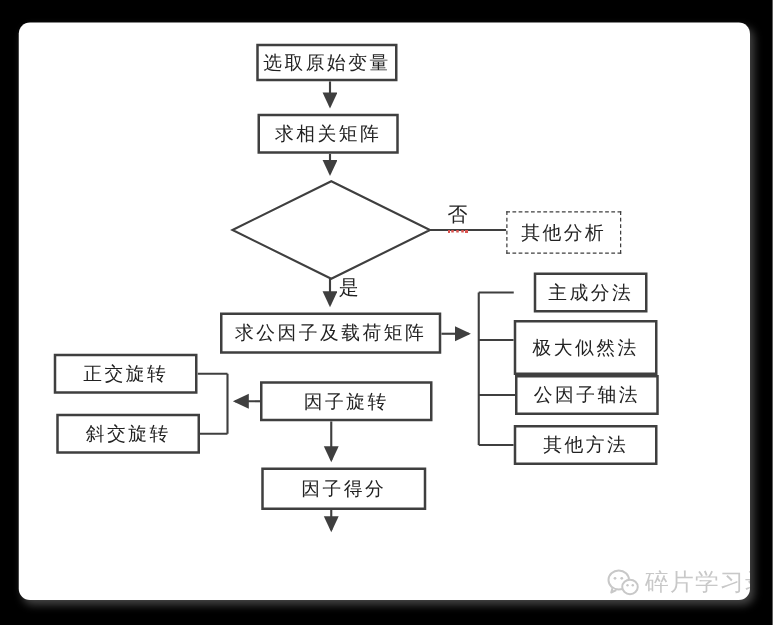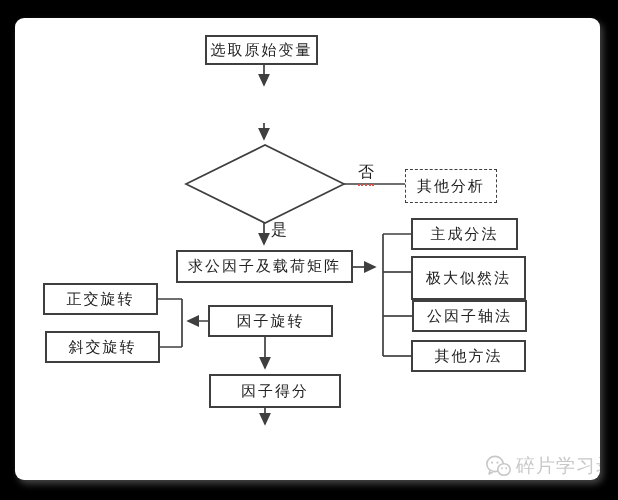--- a/index.html
+++ b/index.html
@@ -89,32 +89,33 @@
       <path class="conn" d="M193 303 L173 303" marker-end="url(#arrow)"></path>
       <path class="conn" d="M167 281 L167 329"></path>
       <path class="conn" d="M167 281 L143 281"></path>
       <path class="conn" d="M167 329 L145 329"></path>
 
       <polygon class="diamond" points="171,166 250,127 329,166 250,205"></polygon>
     </svg>
 
     <div class="box" style="left:190px;top:17px;width:113px;height:30px">选取原始变量</div>
 
+    <div class="box" style="left:191px;top:73px;width:113px;height:32px">求相关矩阵</div>
 
 
     <div class="box dashed" style="left:390px;top:151px;width:92px;height:34px">其他分析</div>
 
     <div class="box" style="left:161px;top:232px;width:177px;height:33px">求公因子及载荷矩阵</div>
 
-    <div class="box" style="left:193px;top:287px;width:125px;height:32px">因子旋转</div>
+    <div class="box" style="left:193px;top:287px;width:138px;height:32px">因子旋转</div>
 
     <div class="box" style="left:194px;top:356px;width:132px;height:34px">因子得分</div>
 
 
-    <div class="box" style="left:396px;top:200px;width:107px;height:32px">主成分法</div>
+    <div class="box" style="left:412px;top:200px;width:91px;height:32px">主成分法</div>
 
     <div class="box" style="left:396px;top:238px;width:115px;height:44px">极大似然法</div>
 
     <div class="box" style="left:397px;top:282px;width:115px;height:32px">公因子轴法</div>
 
     <div class="box" style="left:396px;top:322px;width:115px;height:32px">其他方法</div>
 
     <div class="box" style="left:28px;top:265px;width:115px;height:32px">正交旋转</div>
 
     <div class="box" style="left:30px;top:313px;width:115px;height:32px">斜交旋转</div>

